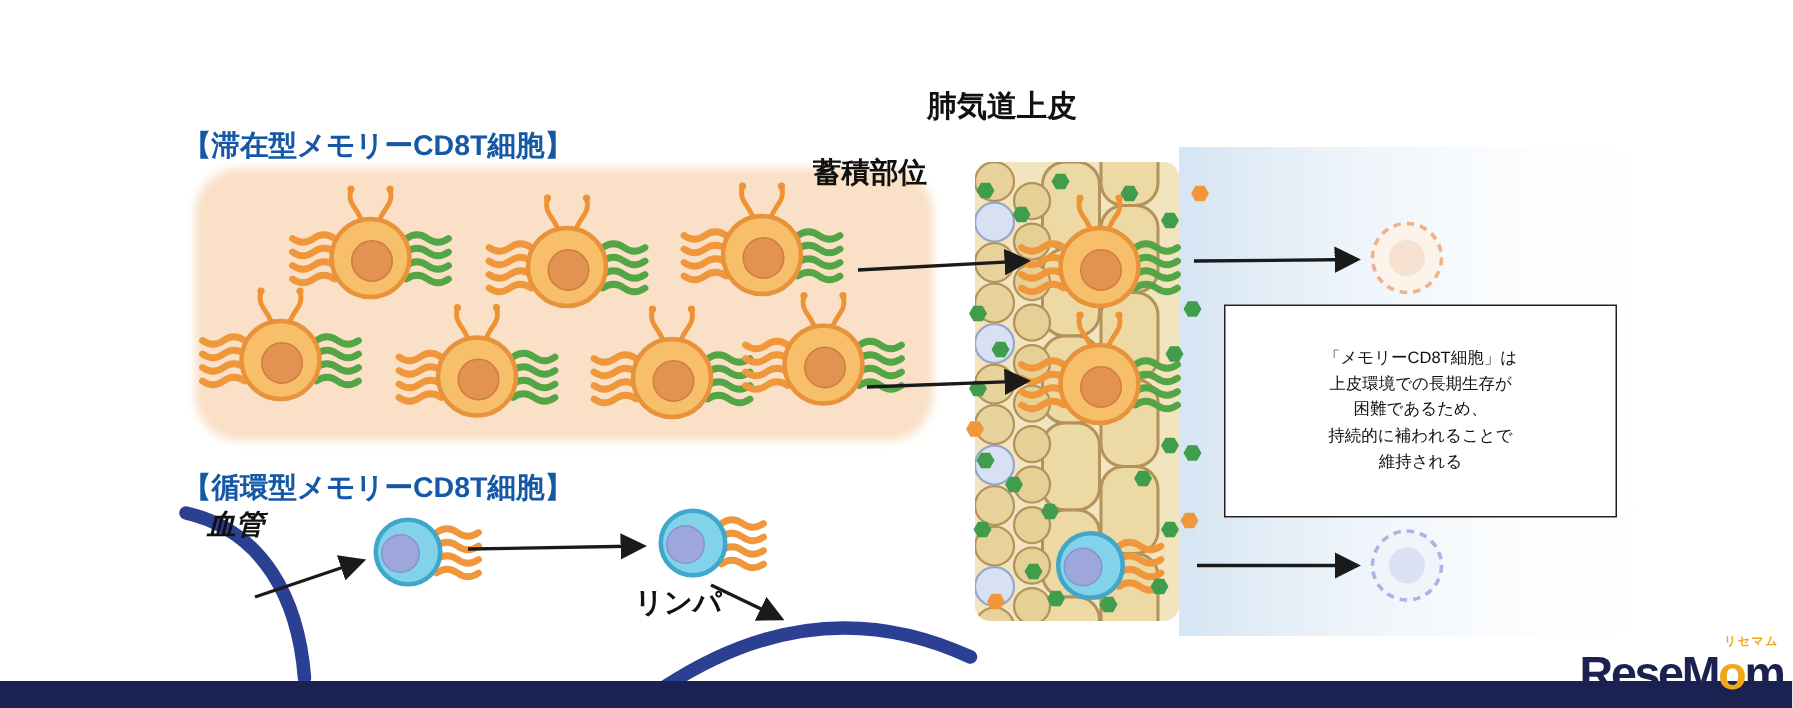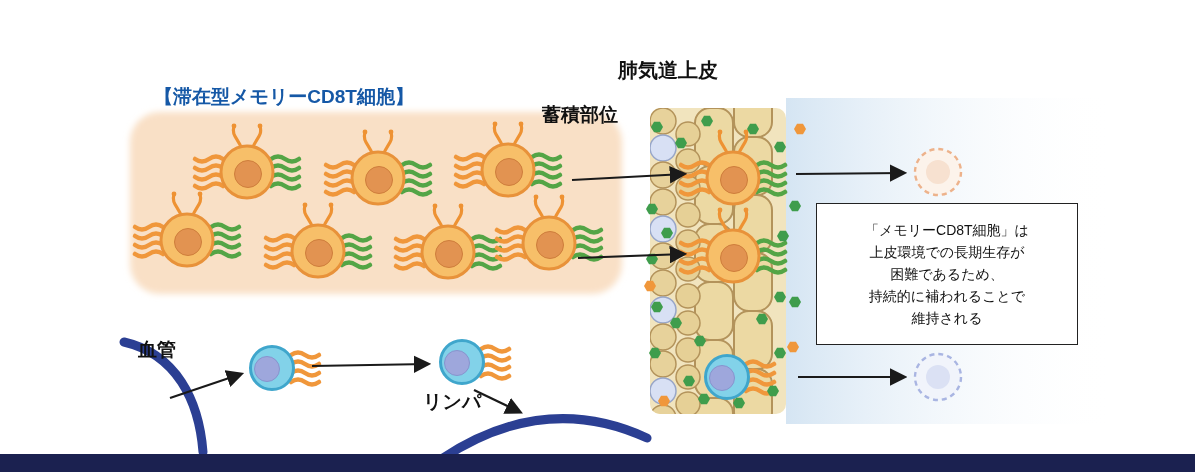--- a/index.html
+++ b/index.html
@@ -1,23 +1,23 @@
 <!DOCTYPE html>
 <html style="--section_title: #1558A6; --peach_bg: #F9E0C6; --orange_cell: #F7BF69; --orange_receptor: #F0973B; --green_receptor: #54A546; --blue_cell: #82D2E9; --epithelium: #ECD9A3; --antigen_green: #3F9D4C; --vessel_blue: #2B3F93; --bar_navy: #1B2150; --logo_accent: #F2A71B;"><head>
 <meta charset="utf-8">
 <style>
   html,body{margin:0;padding:0;}
   body{font-family:"Liberation Sans","DejaVu Sans",sans-serif;background:#fff;}
   .stage{position:relative;width:1195px;height:472px;background:#fff;overflow:hidden;}
   svg.art{position:absolute;left:0;top:0;}
   .label{position:absolute;font-weight:700;font-size:19px;color:#111;white-space:nowrap;}
-  .label.blue{color:var(--section_title,#1558A6);margin-left:32px;}
+  .label.blue{color:var(--section_title,#1558A6);}
   .label.big{font-size:20px;}
   .info-box{position:absolute;left:816px;top:203px;width:260px;height:140px;border:1.6px solid #222;background:#fff;display:flex;align-items:center;justify-content:center;}
-  .info-box span{white-space:pre-line;text-align:center;font-size:14px;line-height:1.58;color:#111;font-weight:500;}
+  .info-box span{white-space:pre-line;text-align:center;font-size:11px;line-height:1.58;color:#111;font-weight:500;}
   .bottom-bar{position:absolute;left:0;bottom:0;width:100%;height:18px;background:var(--bar_navy,#1B2150);}
   .logo{position:absolute;right:6px;bottom:8px;line-height:1;z-index:3;}
   .logo .word{font-size:31px;font-weight:800;letter-spacing:-1.5px;color:var(--bar_navy,#1B2150);}
   .logo .accent{color:var(--logo_accent,#F2A71B);}
   .logo .ruby{position:absolute;right:3px;top:-9px;font-size:8px;color:var(--logo_accent,#F2A71B);letter-spacing:1px;font-weight:700;}
 
   
   .peach{fill:var(--peach_bg,#F9E0C6);}
   .vessel{fill:none;stroke:var(--vessel_blue,#2B3F93);stroke-width:9;stroke-linecap:round;}
   #comb path{fill:none;stroke-width:4.5;stroke-linecap:round;}
@@ -205,27 +205,32 @@
     </g>
     <g>
       <circle class="dash-b-outer" cx="938" cy="377" r="23"></circle>
       <circle class="dash-b-inner" cx="938" cy="377" r="12"></circle>
     </g>
   </svg>
 
   <div class="label big" style="left:618px;top:57px;">肺気道上皮</div>
   <div class="label blue" style="left:122px;top:84px;">【滞在型メモリーCD8T細胞】</div>
   <div class="label" style="left:506px;top:102px;margin-left:36px;">蓄積部位</div>
-  <div class="label" style="left:138px;top:337px;">血管</div>
+  <div class="label blue" style="left:122px;top:312px;">【循環型メモリーCD8T細胞】</div>
+  <div class="label" style="left:138px;top:337px;font-style:italic;">血管</div>
   <div class="label" style="left:391px;top:389px;margin-left:32px;">リンパ</div>
 
   <div class="info-box">
     <span>「メモリーCD8T細胞」は
 上皮環境での長期生存が
 困難であるため、
 持続的に補われることで
 維持される</span>
   </div>
 
   <div class="bottom-bar"></div>
 
+  <div class="logo">
+    <span class="ruby">リセマム</span>
+    <span class="word"><span>ReseM</span><span class="accent">o</span><span>m</span></span>
+  </div>
 
 </div>
 
 </body></html>

